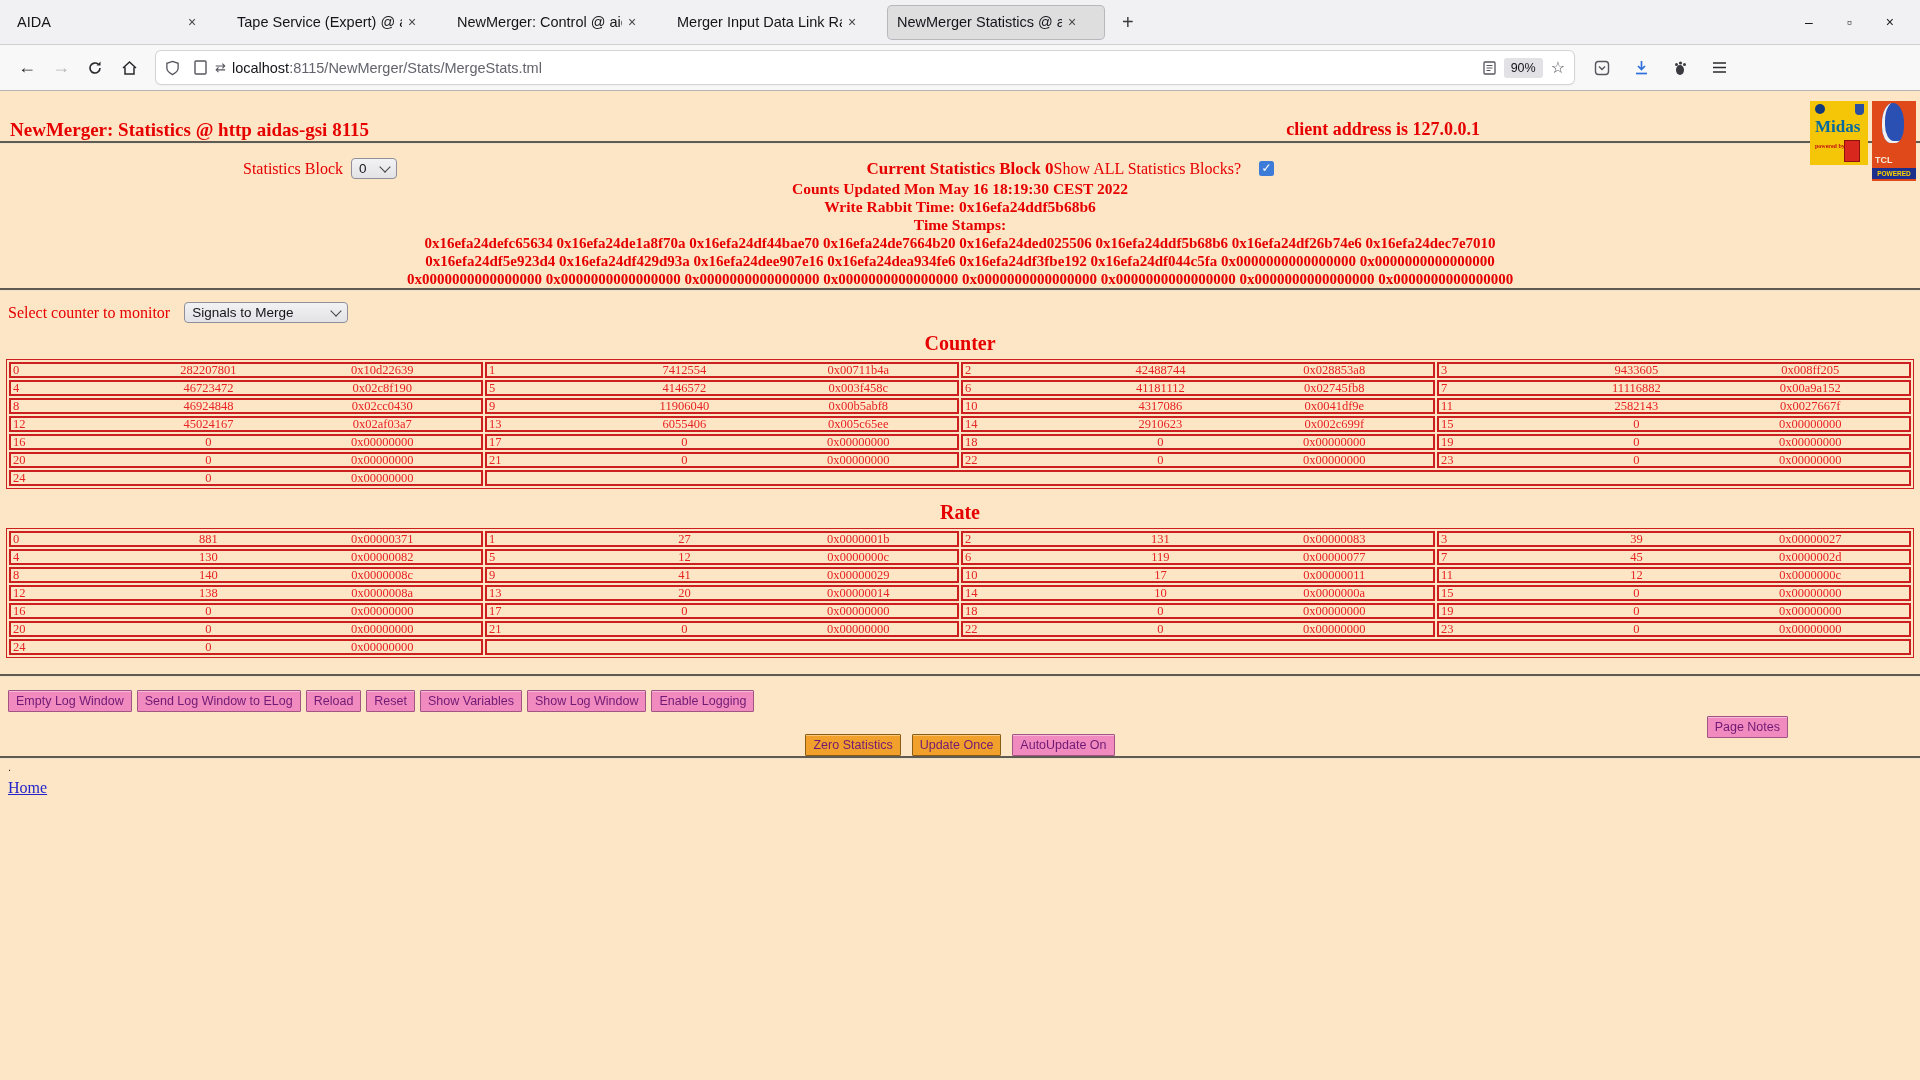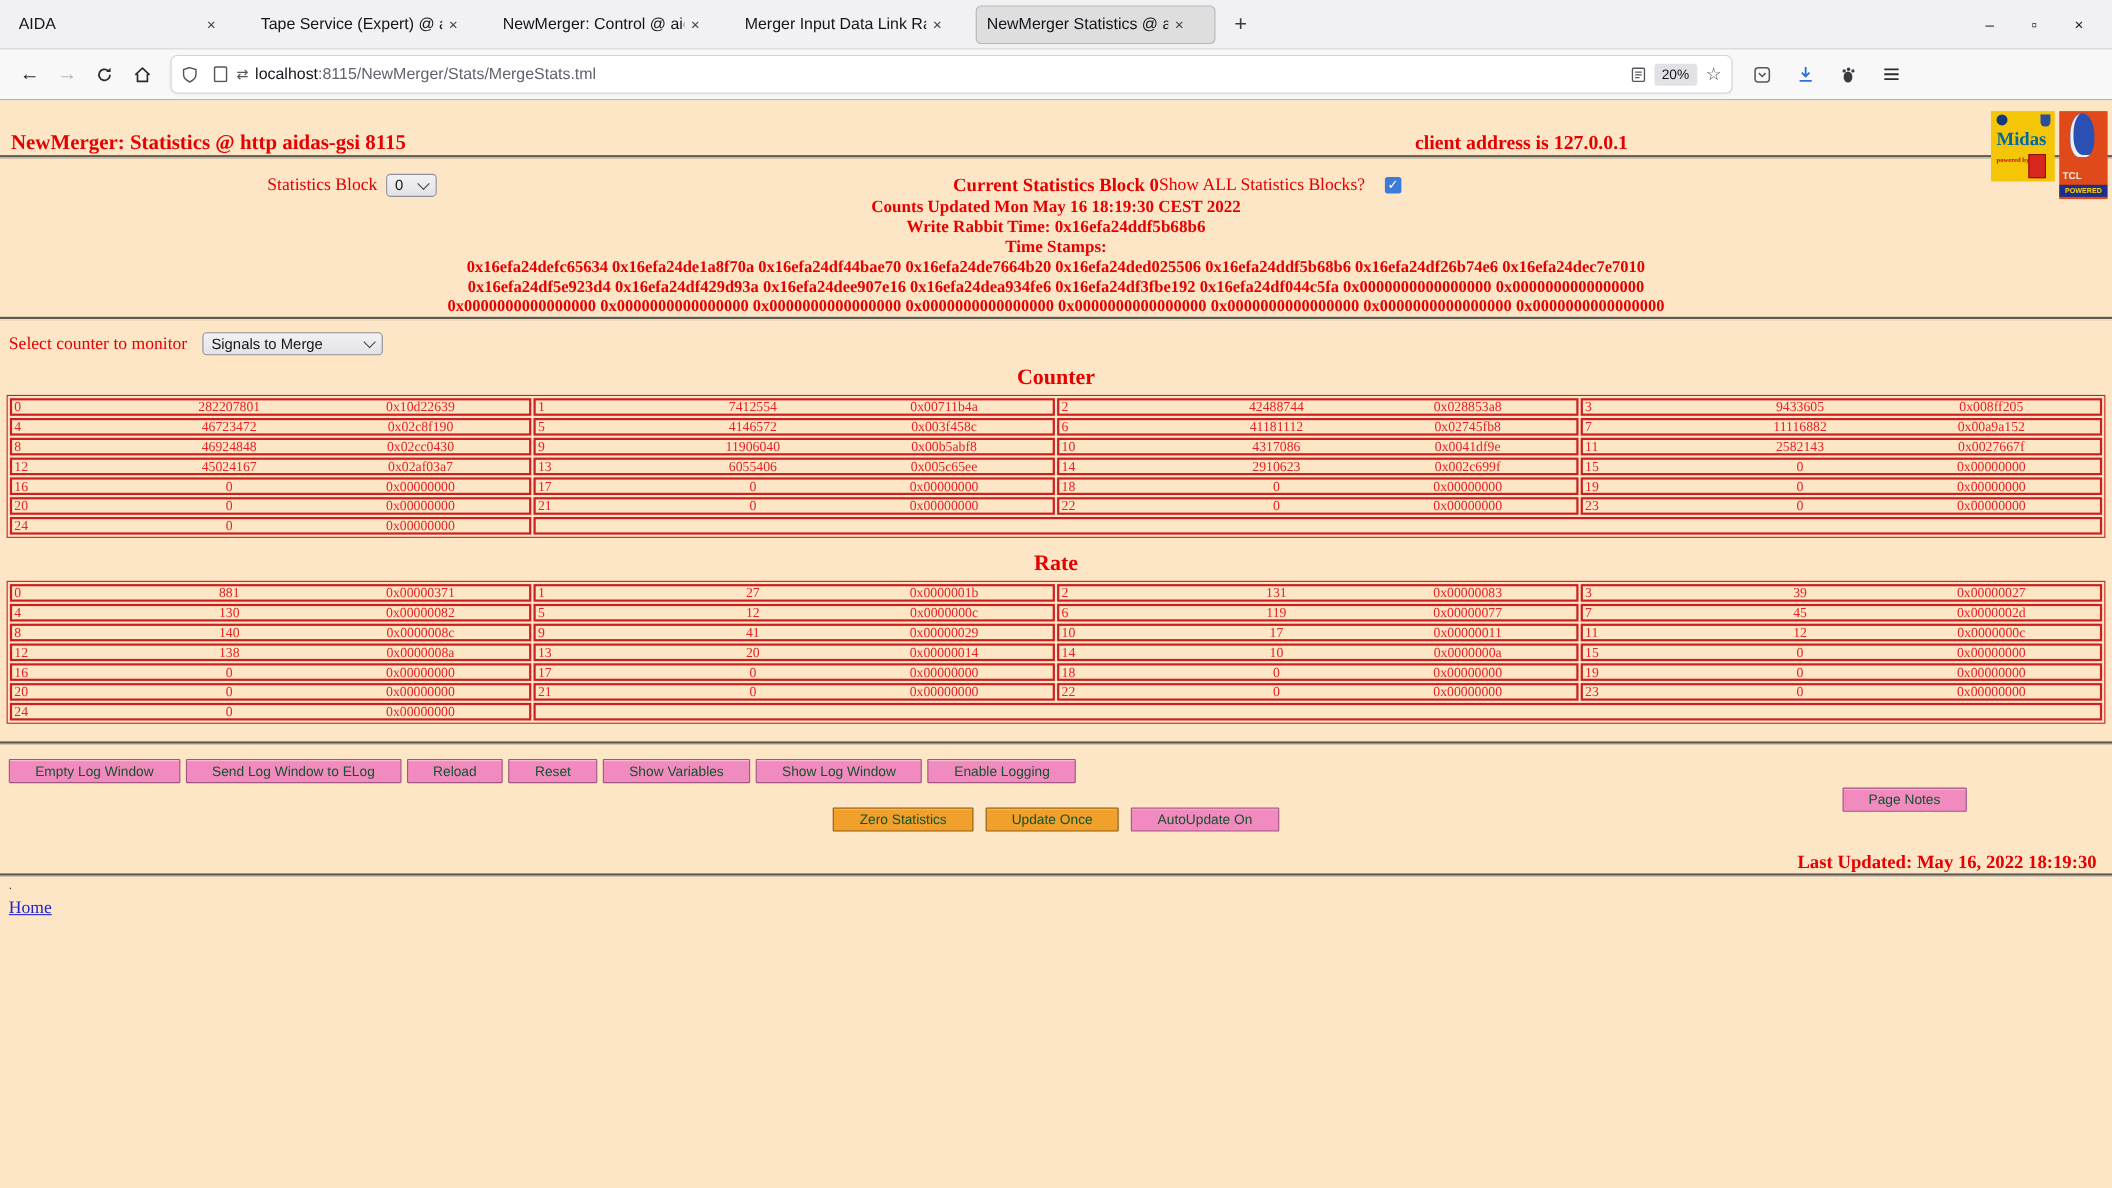--- a/index.html
+++ b/index.html
@@ -57,21 +57,21 @@
   .selcounter-row{display:flex;align-items:center;gap:14px;margin:11px 0 0 8px;font-size:16px}
   .tbl-title{text-align:center;font-weight:bold;font-size:20px;margin-top:9px}
   table.stats{border-collapse:separate;border-spacing:2px;border:1px solid #cc2020;width:1908px;margin:4px auto 0 auto;table-layout:fixed}
   table.stats td{border:2px solid #cc2020;padding:0;height:12px}
   table.stats td.grp{font-family:"Liberation Serif",serif;font-size:12.5px;color:#e82222}
   .grp-grid{display:grid;grid-template-columns:26% 32% 42%;line-height:12px}
   .grp-grid .ci{text-align:left;padding-left:2px}
   .grp-grid .cd{text-align:center}
   .grp-grid .ch{text-align:center}
   .btn-row{display:flex;gap:5px;margin:13px 0 0 8px}
-  .pgbtn{font-family:"Liberation Sans",sans-serif;font-size:12.5px;color:#14532d;padding:3px 23px;border-radius:1px}
+  .pgbtn{font-family:"Liberation Sans",sans-serif;font-size:12.5px;color:#701a75;padding:3px 7px;border-radius:1px}
   .pink{background:#f18abe;border:1px solid #a05583;box-shadow:inset 0 1px 0 #f8b8d8}
   .orange{background:#f2a02c;border:1px solid #8a5c14;box-shadow:inset 0 1px 0 #f8c87a}
   .notes-row{display:flex;justify-content:flex-end;margin:4px 132px 0 0}
   .action-row{display:flex;justify-content:center;gap:11px;margin-top:-4px}
   .last-updated{font-family:"Liberation Serif",serif;font-weight:bold;font-size:17px;text-align:right;margin:18px 14px 0 0}
   .rule4{margin-top:10px}
   .dot-line{color:#2a2a2a;font-size:11px;margin:4px 0 0 8px;line-height:8px}
   .home-link{font-family:"Liberation Serif",serif;font-size:16px;color:#2323cc;text-decoration:underline;margin:8px 0 0 8px;display:inline-block}
 </style>
 </head>
@@ -137,21 +137,21 @@
     <span class="gicon" style="color:#55555e;font-size:13px;margin-left:8px">⇄</span>
     <span class="url-text">
       <span class="url-host">localhost</span><span class="url-rest">:8115/NewMerger/Stats/MergeStats.tml</span>
     </span>
     <span class="gicon">
       <svg width="13" height="14" viewBox="0 0 13 14">
           <rect x="1" y="1" width="11" height="12" rx="1" fill="none" stroke="#55555e" stroke-width="1.3"></rect>
           <path d="M3.5 4.5h6M3.5 7h6M3.5 9.5h4" stroke="#55555e" stroke-width="1.2"></path>
         </svg>
     </span>
-    <span class="zoom-chip">20%</span>
+    <span class="zoom-chip">90%</span>
     <span class="gicon" style="color:#45454e;font-size:16px">☆</span>
   </div>
   <div class="chrome-icons">
     <span class="gicon">
       <svg width="16" height="16" viewBox="0 0 16 16">
           <rect x="1.5" y="1.5" width="13" height="13" rx="3" fill="none" stroke="#55555e" stroke-width="1.4"></rect>
           <path d="M5 6.5 L8 9.5 L11 6.5" fill="none" stroke="#55555e" stroke-width="1.4"></path>
         </svg>
     </span>
     <span class="gicon">
@@ -643,20 +643,19 @@
   <div class="notes-row">
     <button class="pgbtn pink">Page Notes</button>
   </div>
 
   <div class="action-row" id="action-buttons">
       <button class="pgbtn orange">Zero Statistics</button>
       <button class="pgbtn orange">Update Once</button>
       <button class="pgbtn pink">AutoUpdate On</button>
     </div>
 
-  <div class="last-updated">Last Updated: May 16, 2022 18:19:30</div>
 
   <hr class="rule rule4">
 
   <div class="dot-line">.</div>
   <a class="home-link" href="#">Home</a>
 
 </div>
 
 </body></html>

